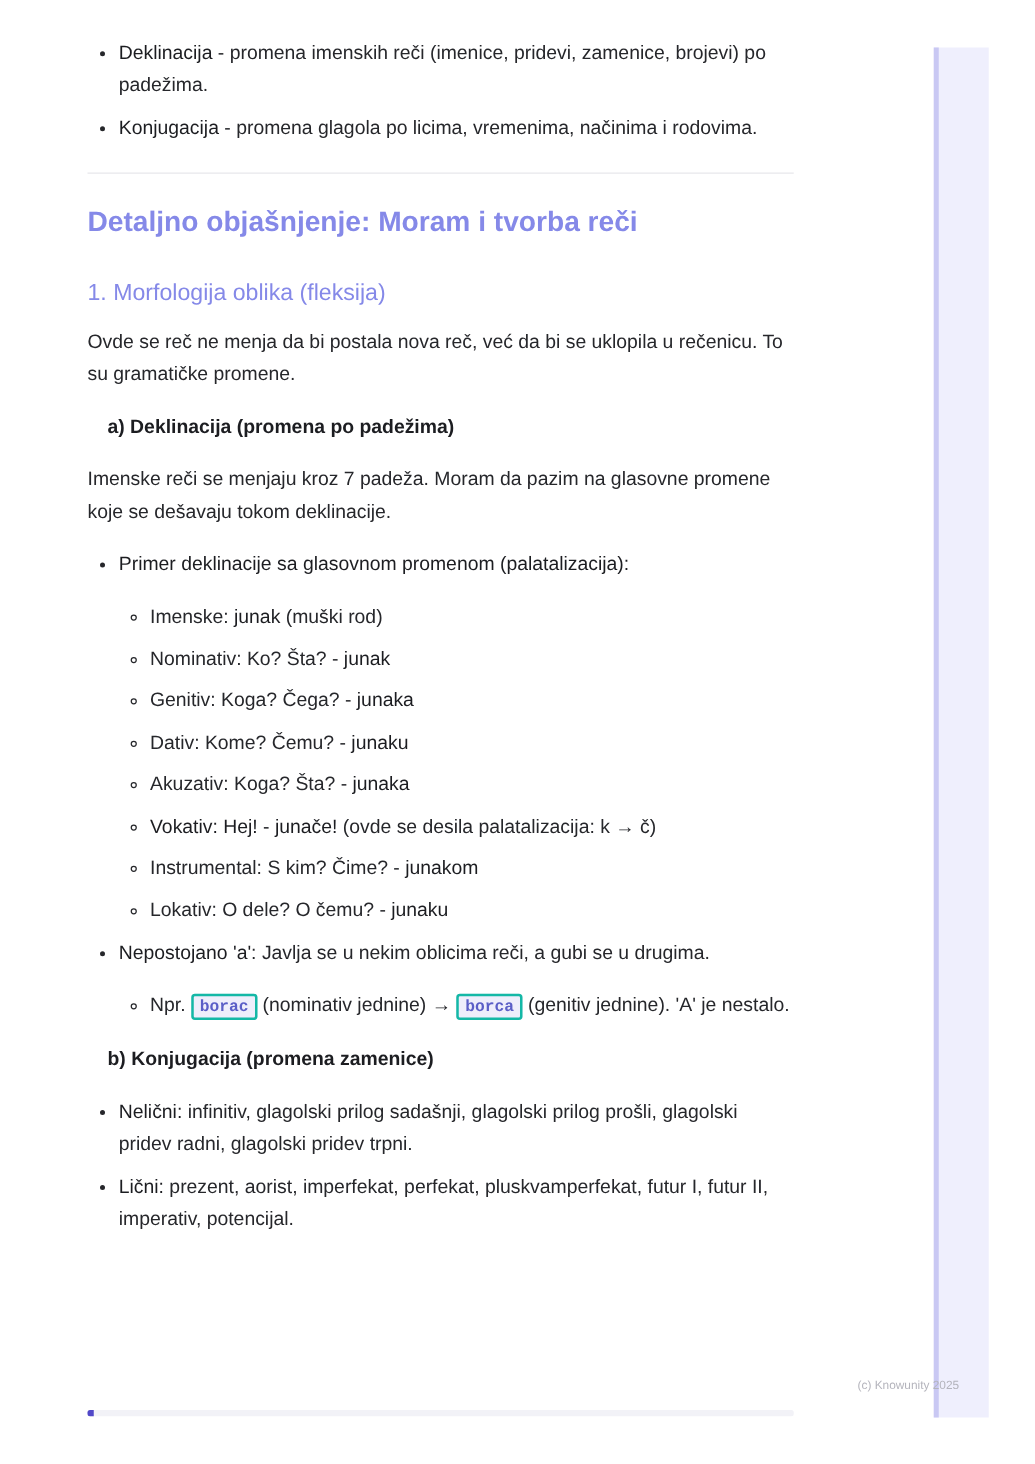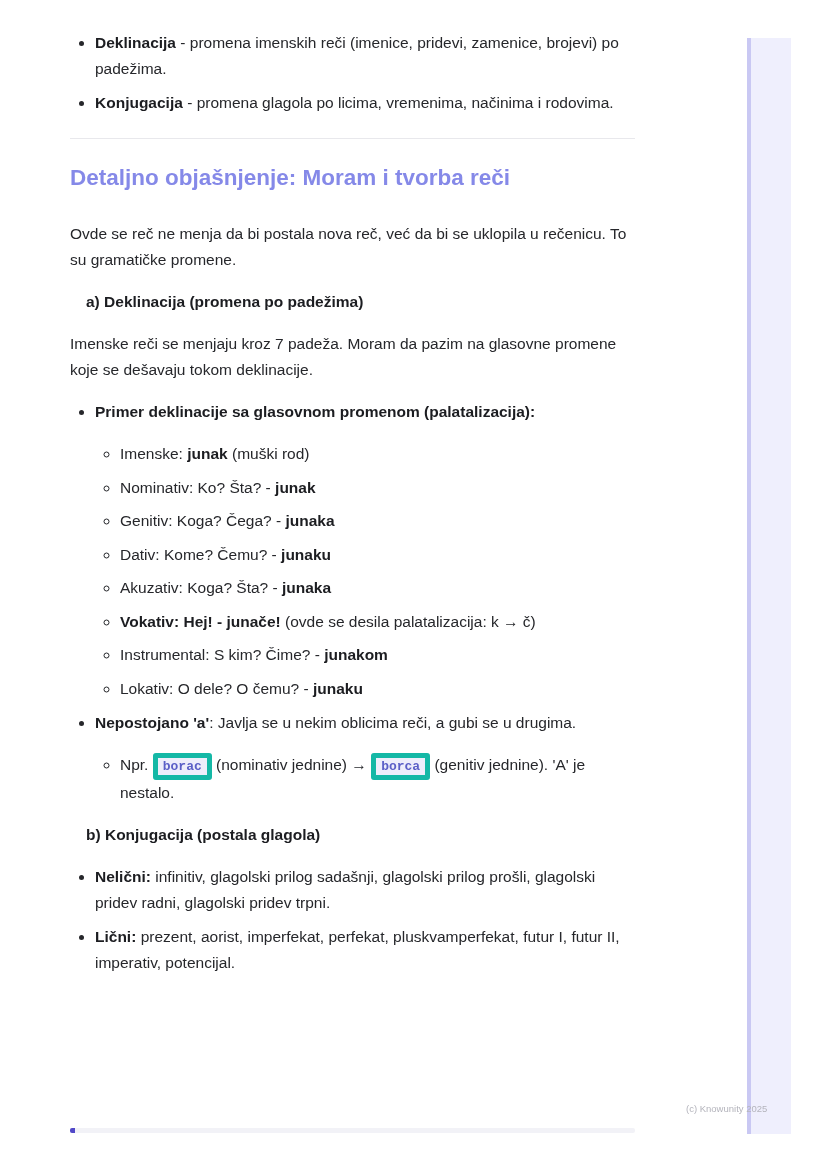--- a/index.html
+++ b/index.html
@@ -32,21 +32,21 @@
     margin-bottom: 8px;
   }
   ul.sub {
     padding-left: 25px;
     margin-top: 16px;
   }
   ul.sub > li {
     list-style: circle;
     margin-bottom: 7.5px;
   }
-  b { font-weight: 700; color: #1c1d21; }
+  b { font-weight: 400; color: #1c1d21; }
   .hr {
     height: 1px;
     background: #e8e8ec;
     margin: 22px 0 24px 0;
   }
   h2 {
     margin: 0 0 28px 0;
     font-size: 22.5px;
     line-height: 30px;
     font-weight: 700;
@@ -66,21 +66,21 @@
     font-weight: 700;
     color: #1c1d21;
     margin: 0 0 16px 16px;
   }
   code {
     font-family: "Liberation Mono", monospace;
     font-size: 13px;
     font-weight: 700;
     color: #5b5fc7;
     background: #eeeefb;
-    border: 5px solid #14b8a6;
+    border: 2px solid #14b8a6;
     border-radius: 3px;
     padding: 1px 5px;
   }
   .scrollbar-track {
     position: absolute;
     left: 747px;
     top: 38px;
     width: 44px;
     height: 1096px;
     background: #efeffd;
@@ -123,20 +123,21 @@
 
   <ul class="top">
     <li><b>Deklinacija</b><span> - promena imenskih reči (imenice, pridevi, zamenice, brojevi) po padežima.</span></li>
     <li><b>Konjugacija</b><span> - promena glagola po licima, vremenima, načinima i rodovima.</span></li>
   </ul>
 
   <div class="hr"></div>
 
   <h2>Detaljno objašnjenje: Moram i tvorba reči</h2>
 
+  <h3>1. Morfologija oblika (fleksija)</h3>
   <p>Ovde se reč ne menja da bi postala nova reč, već da bi se uklopila u rečenicu. To su gramatičke promene.</p>
 
   <div class="h4">a) Deklinacija (promena po padežima)</div>
   <p>Imenske reči se menjaju kroz 7 padeža. Moram da pazim na glasovne promene koje se dešavaju tokom deklinacije.</p>
 
   <ul class="top">
     <li>
       <b>Primer deklinacije sa glasovnom promenom (palatalizacija):</b>
       <ul class="sub">
         <li><span>Imenske: </span><b>junak</b><span> (muški rod)</span></li>
@@ -150,21 +151,21 @@
       </ul>
     </li>
     <li>
       <b>Nepostojano 'a'</b><span>: Javlja se u nekim oblicima reči, a gubi se u drugima.</span>
       <ul class="sub">
         <li><span>Npr. </span><code>borac</code><span> (nominativ jednine) → </span><code>borca</code><span> (genitiv jednine). 'A' je nestalo.</span></li>
       </ul>
     </li>
   </ul>
 
-  <div class="h4" style="margin-top:16px;">b) Konjugacija (postala glagola)</div>
+  <div class="h4" style="margin-top:16px;">b) Konjugacija (promena zamenice)</div>
 
   <ul class="top">
     <li><b>Nelični:</b><span> infinitiv, glagolski prilog sadašnji, glagolski prilog prošli, glagolski pridev radni, glagolski pridev trpni.</span></li>
     <li><b>Lični:</b><span> prezent, aorist, imperfekat, perfekat, pluskvamperfekat, futur I, futur II, imperativ, potencijal.</span></li>
   </ul>
 </div>
 
 <div class="scrollbar-track"></div>
 <div class="scrollbar-thumb"></div>
 

